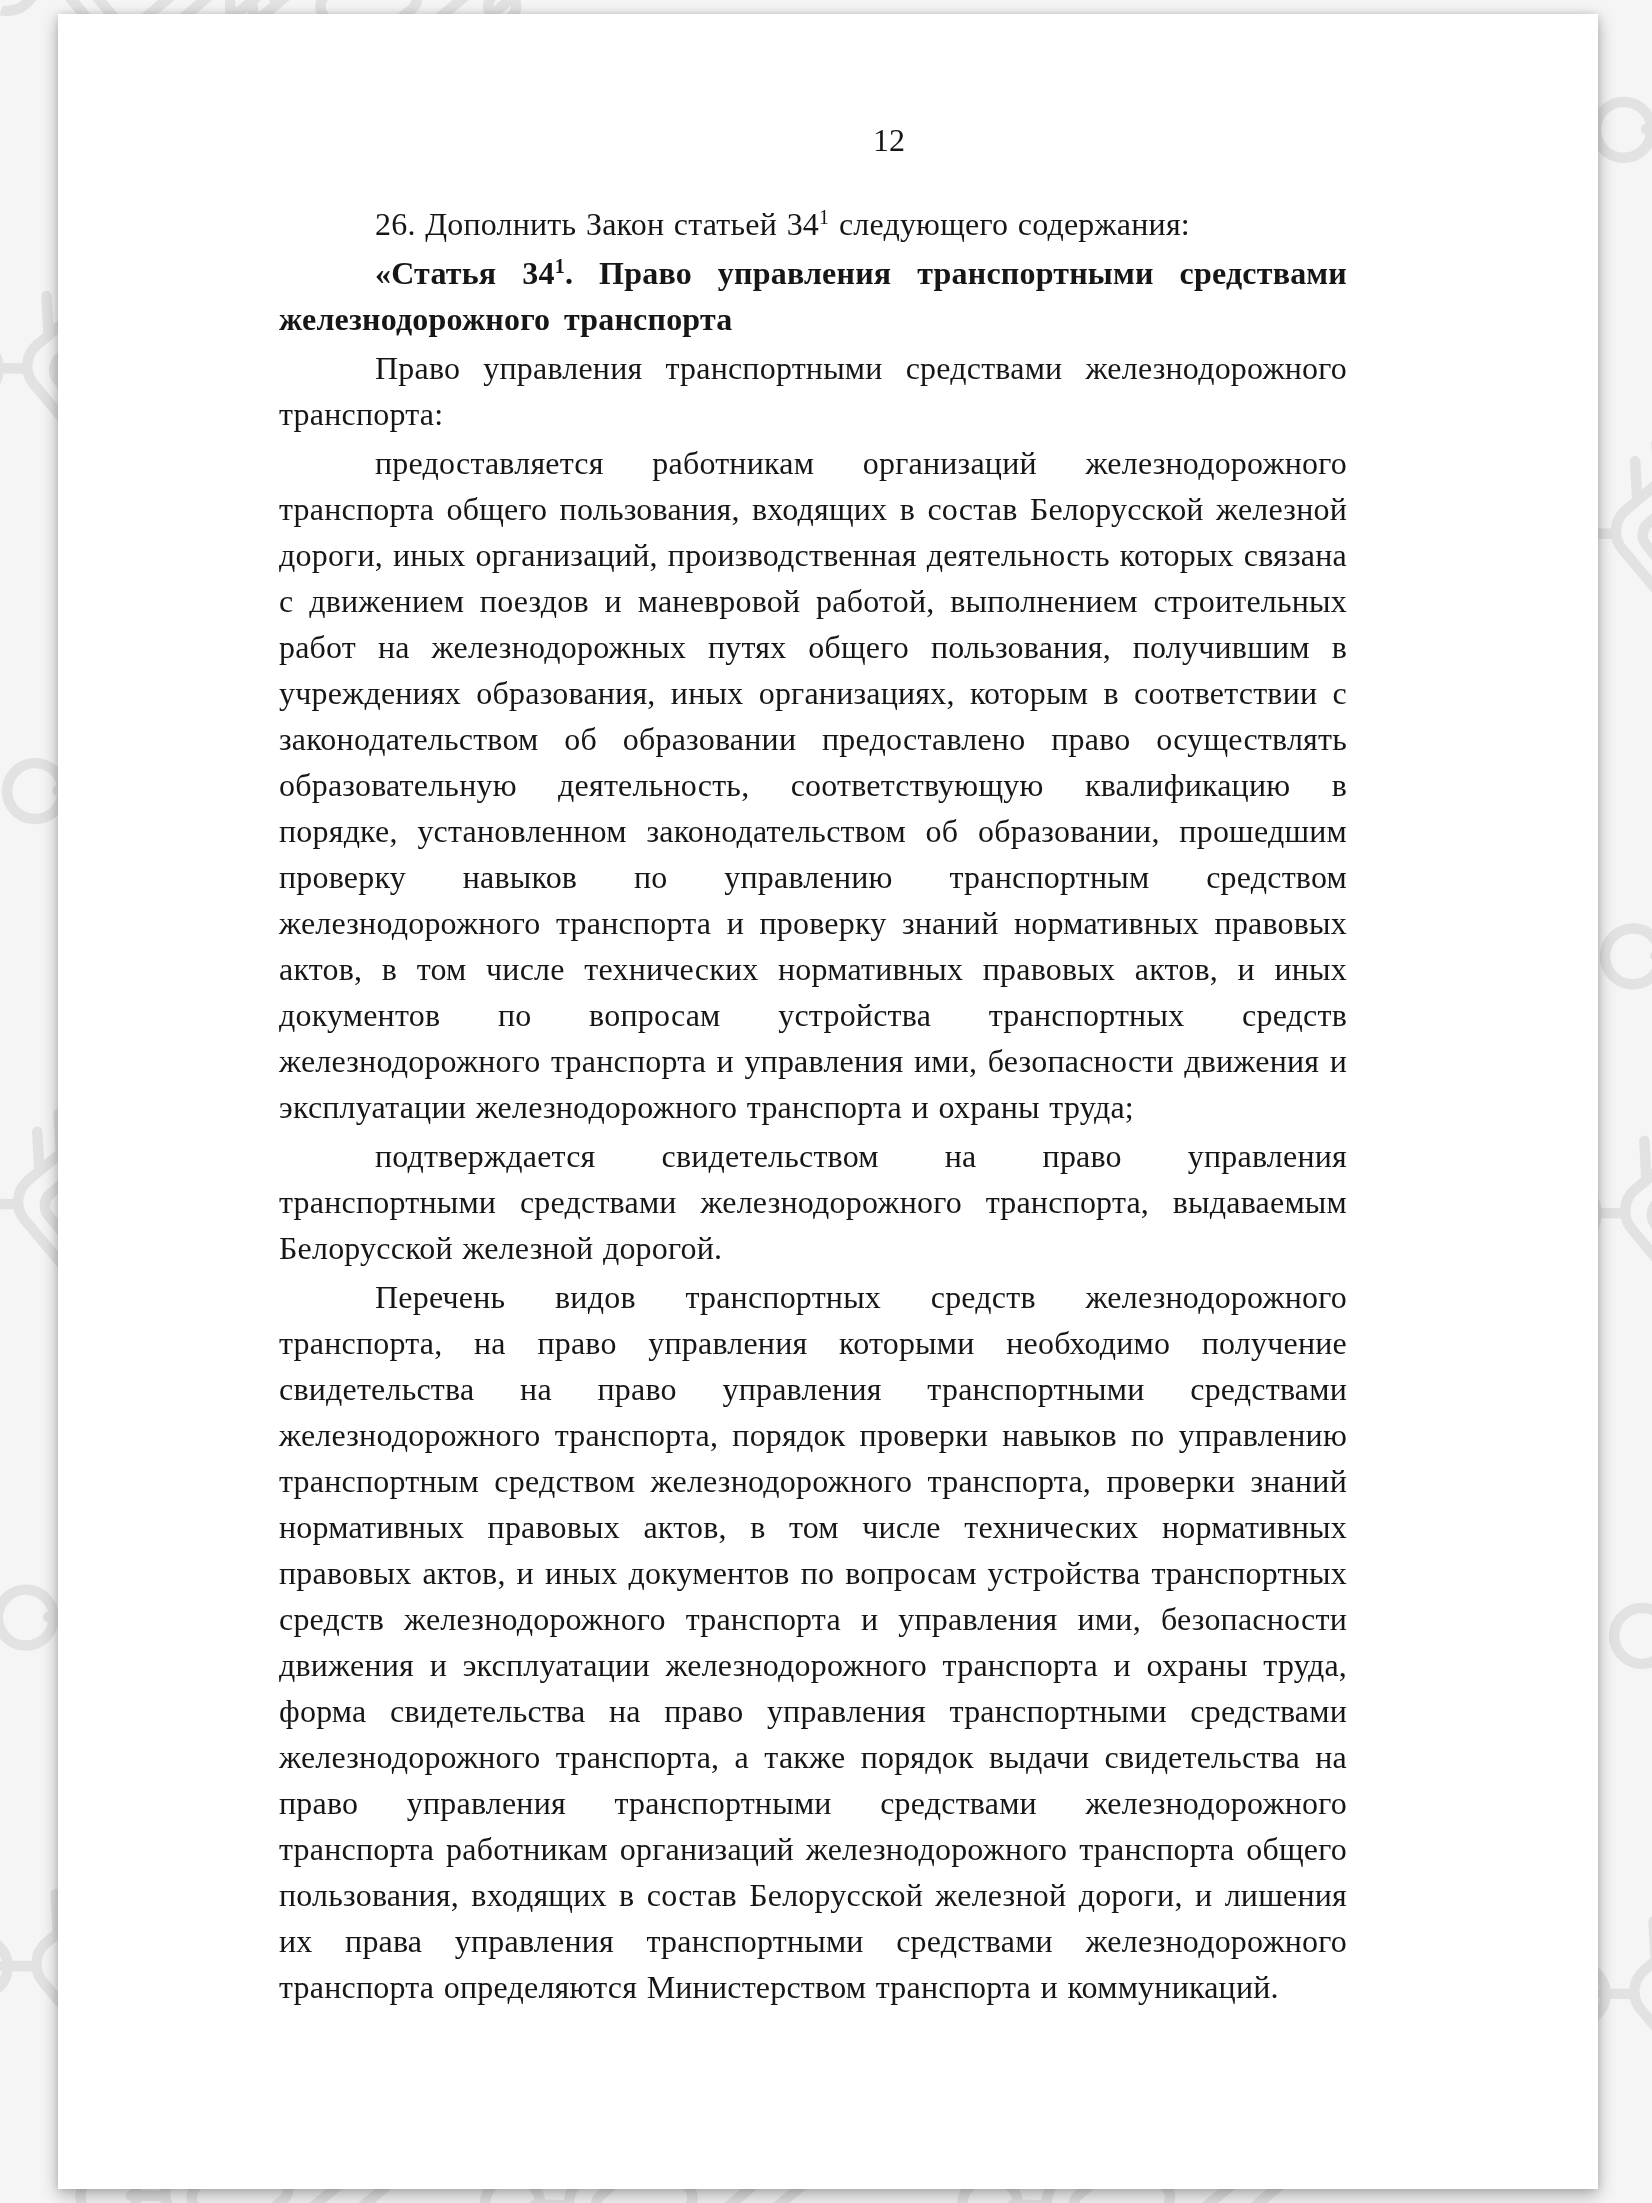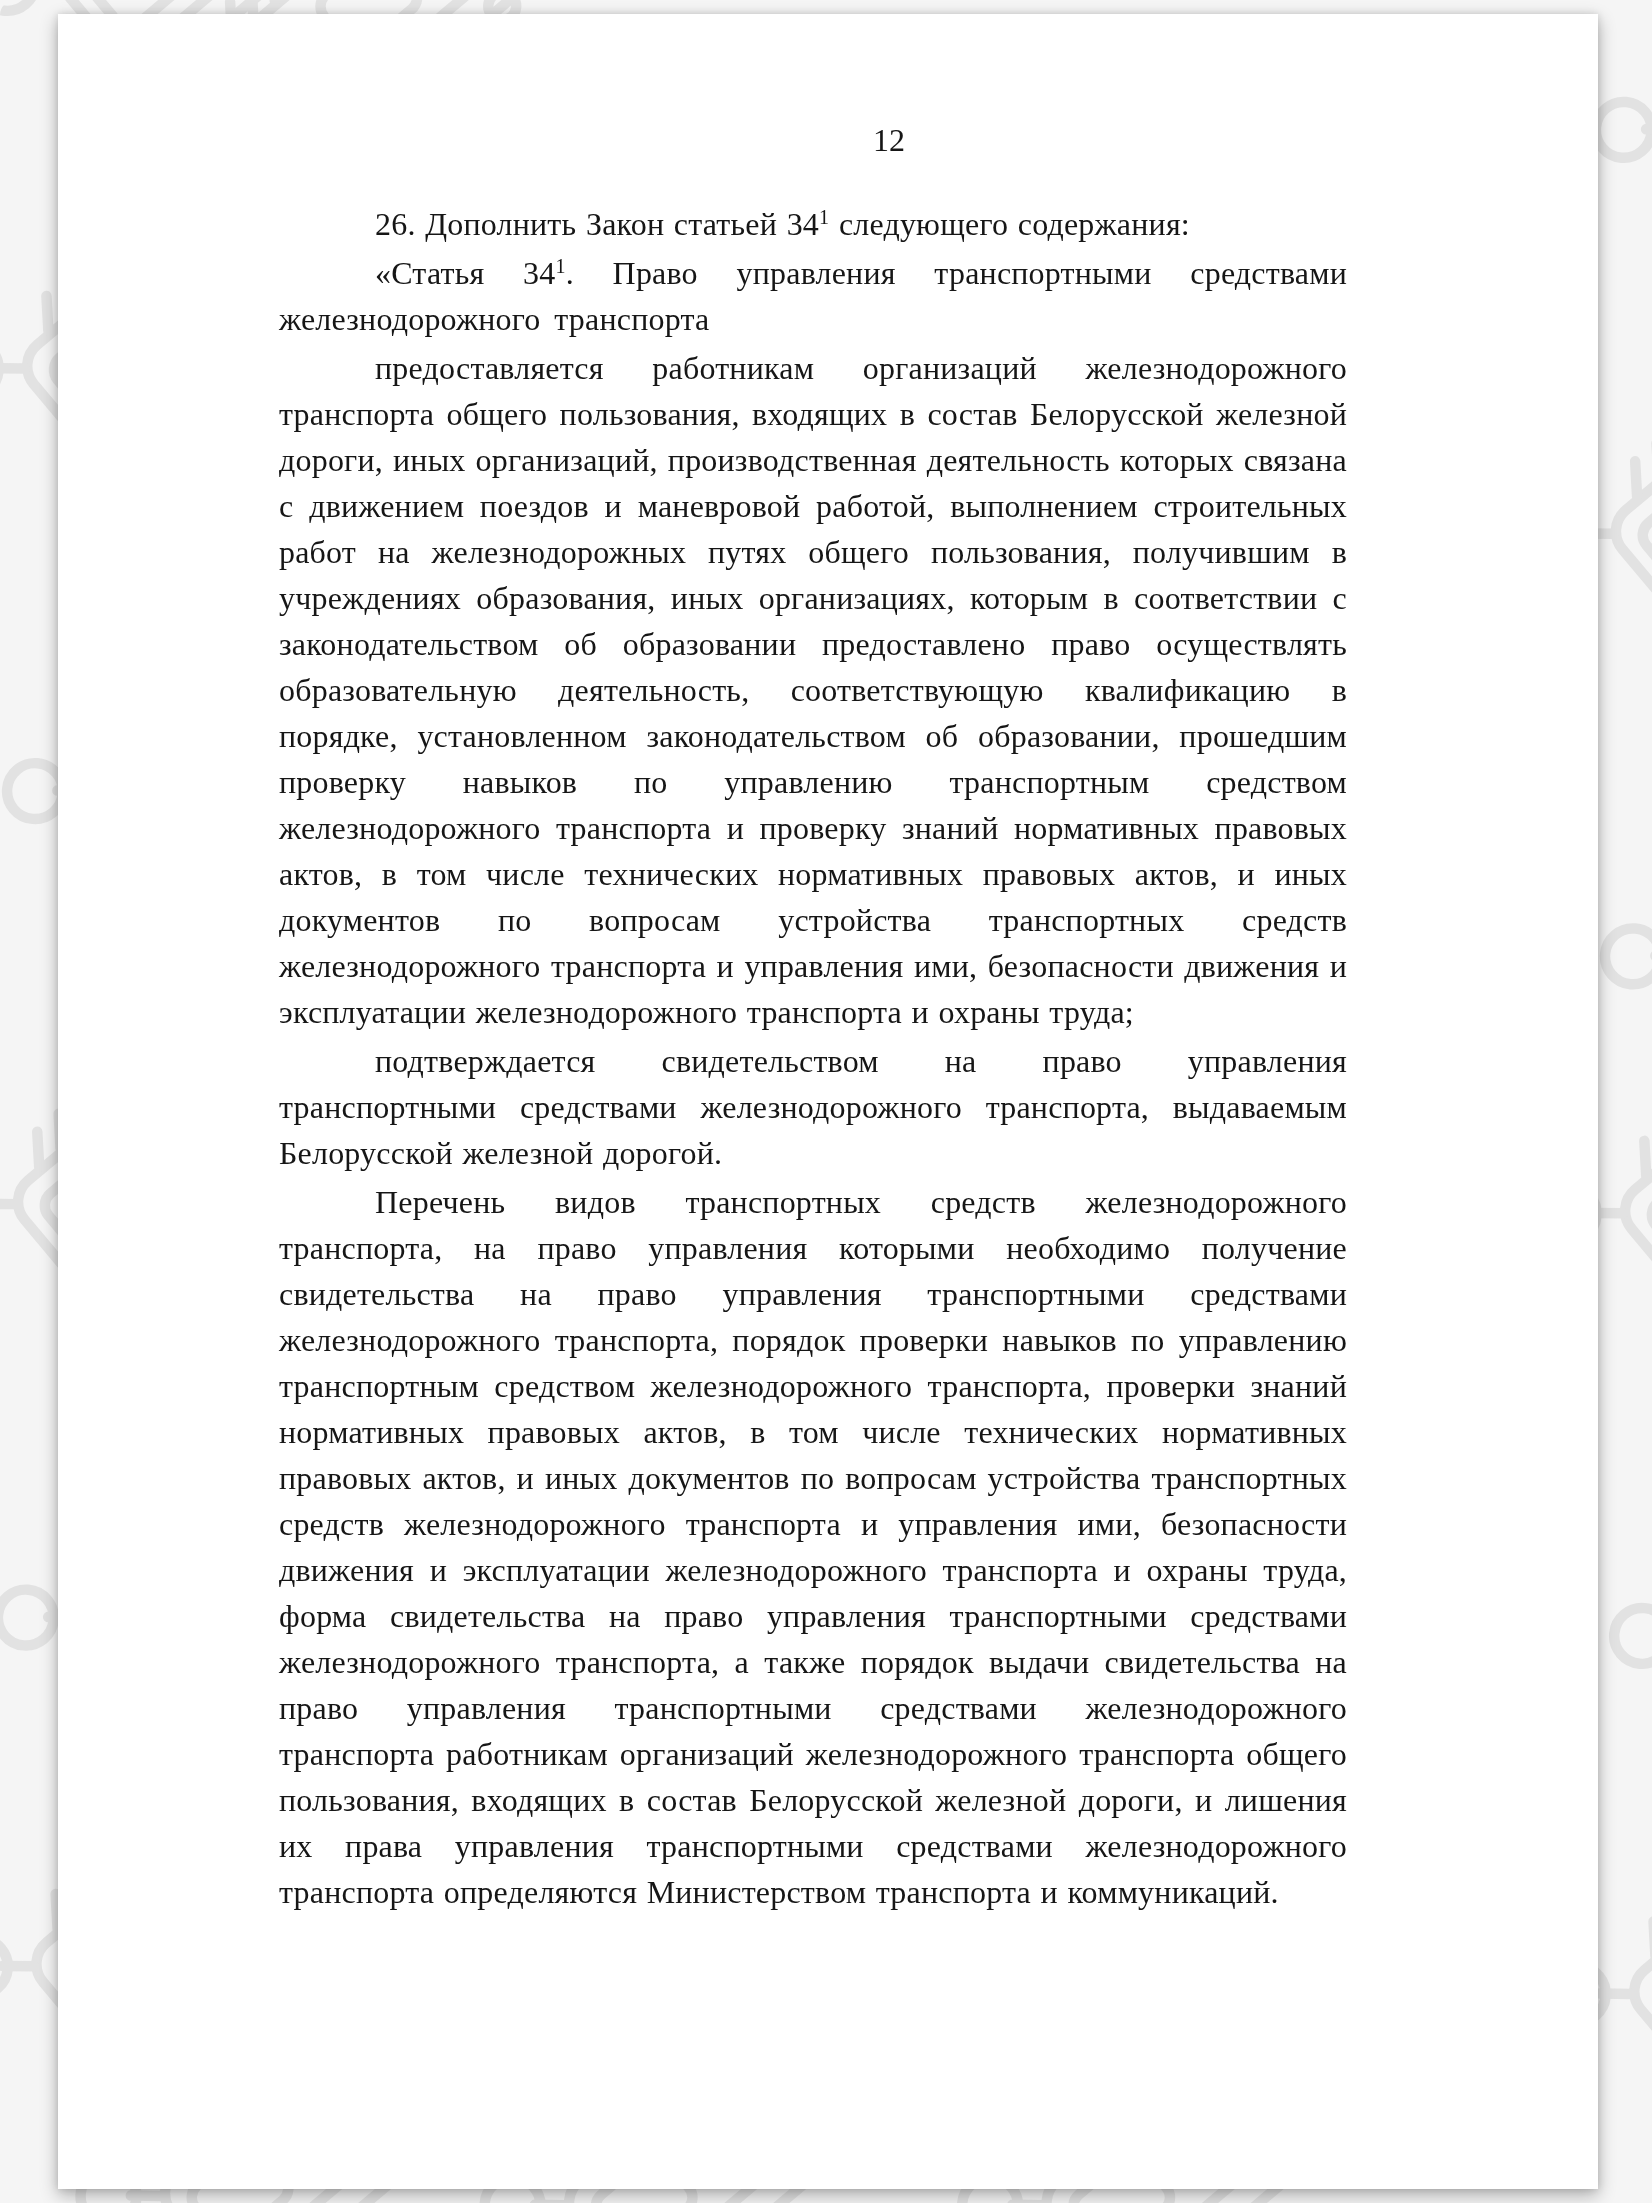--- a/index.html
+++ b/index.html
@@ -23,21 +23,21 @@
   }
   .doc-text p{
     margin:3px;
     font-size:32px;line-height:46px;
     text-align:justify;text-justify:inter-word;
     text-indent:96px;
     letter-spacing:0.2px;
     word-spacing:1.4px;
     hyphens:none;
   }
-  .doc-text p.bold{font-weight:normal;word-spacing:5.5px;}
+  .doc-text p.bold{font-weight:bold;word-spacing:5.5px;}
   .doc-text sup{
     font-size:20px;line-height:0;vertical-align:baseline;
     position:relative;top:-0.55em;
   }
 </style>
 </head>
 <body>
 
 <div class="screen">
 
@@ -74,20 +74,21 @@
     <use href="#tram" transform="translate(560 2380) rotate(-40) scale(1.9)"></use>
     <use href="#tram" transform="translate(1080 2380) rotate(-40) scale(1.9)"></use>
   </svg>
 
   <div class="page">
     <div class="content">
       <div class="page-number">12</div>
       <div class="doc-text">
           <p>26. Дополнить Закон статьей 34<sup>1</sup> следующего содержания:</p>
           <p class="bold">«Статья 34<sup>1</sup>. Право управления транспортными средствами железнодорожного транспорта</p>
+          <p>Право управления транспортными средствами железнодорожного транспорта:</p>
           <p>предоставляется работникам организаций железнодорожного транспорта общего пользования, входящих в состав Белорусской железной дороги, иных организаций, производственная деятельность которых связана с движением поездов и маневровой работой, выполнением строительных работ на железнодорожных путях общего пользования, получившим в учреждениях образования, иных организациях, которым в соответствии с законодательством об образовании предоставлено право осуществлять образовательную деятельность, соответствующую квалификацию в порядке, установленном законодательством об образовании, прошедшим проверку навыков по управлению транспортным средством железнодорожного транспорта и проверку знаний нормативных правовых актов, в том числе технических нормативных правовых актов, и иных документов по вопросам устройства транспортных средств железнодорожного транспорта и управления ими, безопасности движения и эксплуатации железнодорожного транспорта и охраны труда;</p>
           <p>подтверждается свидетельством на право управления транспортными средствами железнодорожного транспорта, выдаваемым Белорусской железной дорогой.</p>
           <p>Перечень видов транспортных средств железнодорожного транспорта, на право управления которыми необходимо получение свидетельства на право управления транспортными средствами железнодорожного транспорта, порядок проверки навыков по управлению транспортным средством железнодорожного транспорта, проверки знаний нормативных правовых актов, в том числе технических нормативных правовых актов, и иных документов по вопросам устройства транспортных средств железнодорожного транспорта и управления ими, безопасности движения и эксплуатации железнодорожного транспорта и охраны труда, форма свидетельства на право управления транспортными средствами железнодорожного транспорта, а также порядок выдачи свидетельства на право управления транспортными средствами железнодорожного транспорта работникам организаций железнодорожного транспорта общего пользования, входящих в состав Белорусской железной дороги, и лишения их права управления транспортными средствами железнодорожного транспорта определяются Министерством транспорта и коммуникаций.</p>
         </div>
     </div>
   </div>
 
 </div>
 
 

